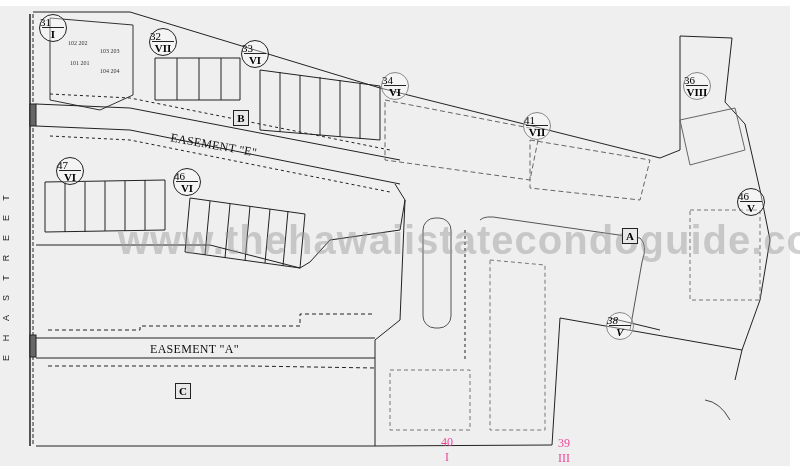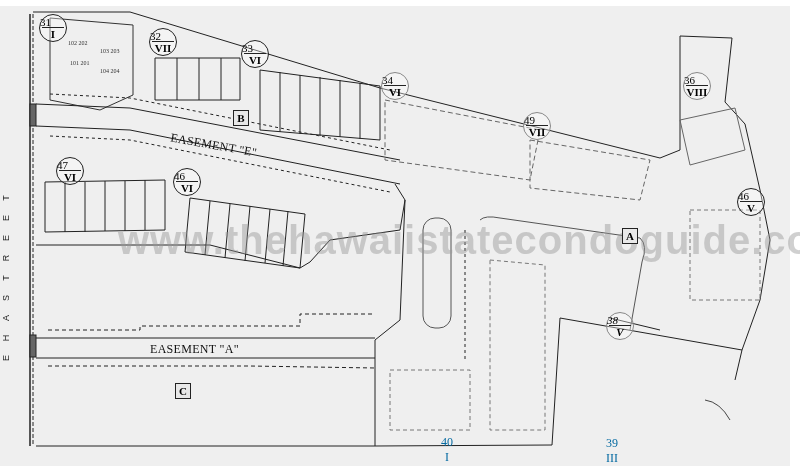--- a/index.html
+++ b/index.html
@@ -5,21 +5,21 @@
   html,body{margin:0;padding:0;background:#ffffff;}
   body{width:800px;height:470px;overflow:hidden;position:relative;font-family:"Liberation Serif","DejaVu Serif",serif;}
   #map{position:absolute;left:0;top:0;width:800px;height:470px;background:#ffffff;}
   .paper{position:absolute;left:0;top:6px;width:790px;height:460px;background:#efefef;}
   svg{position:absolute;left:0;top:0;}
   .circ{position:absolute;width:26px;height:26px;border:1.5px solid #222;border-radius:50%;background:rgba(255,255,255,0.35);}
   .circ .n{position:absolute;left:0;right:0;top:1px;text-align:left;font-size:11px;}
   .circ .r{position:absolute;left:0;right:0;top:13px;text-align:center;font-size:11px;font-weight:bold;}
   .circ .bar{position:absolute;left:2px;right:2px;top:12px;height:0;border-top:1px solid #222;}
   .circ.faint{border-color:#888;}
-  .plain{position:absolute;text-align:center;color:#0369a1;}
+  .plain{position:absolute;text-align:center;color:#ec4899;}
   .plain .n{font-size:12px;display:block;}
   .plain .r{font-size:12px;display:block;}
   .box{position:absolute;width:14px;height:14px;border:1.5px solid #222;background:#e8e8e8;font-size:11px;font-weight:bold;text-align:center;line-height:14px;}
   .ease{position:absolute;font-size:12px;letter-spacing:0.3px;color:#111;}
   .street{position:absolute;left:4px;top:188px;width:14px;font-family:"Liberation Sans",sans-serif;font-size:9px;color:#222;text-align:center;}
   .street span{display:block;height:20px;transform:rotate(-90deg);}
   .wm{position:absolute;left:118px;top:218px;font-family:"Liberation Sans",sans-serif;font-weight:bold;font-size:40px;color:rgba(150,150,150,0.45);letter-spacing:1px;white-space:nowrap;}
   .units{position:absolute;font-size:6px;color:#333;}
 </style>
 </head>
@@ -136,40 +136,40 @@
     <span class="n">33</span>
     <span class="bar"></span>
     <span class="r">VI</span>
   </div>
   <div class="circ faint" style="left:381px;top:72px;">
     <span class="n">34</span>
     <span class="bar"></span>
     <span class="r">VI</span>
   </div>
   <div class="circ faint" style="left:523px;top:112px;">
-    <span class="n">49</span>
+    <span class="n">41</span>
     <span class="bar"></span>
     <span class="r">VII</span>
   </div>
   <div class="circ faint" style="left:683px;top:72px;">
     <span class="n">36</span>
     <span class="bar"></span>
     <span class="r">VIII</span>
   </div>
   <div class="circ" style="left:737px;top:188px;">
     <span class="n">46</span>
     <span class="bar"></span>
     <span class="r">V</span>
   </div>
   <div class="circ faint" style="left:606px;top:312px;font-style:italic;">
     <span class="n">38</span>
     <span class="bar"></span>
     <span class="r">V</span>
   </div>
-  <div class="plain" style="left:553px;top:436px;width:22px;margin-left:48px;">
+  <div class="plain" style="left:553px;top:436px;width:22px;">
     <span class="n">39</span>
     <span class="r">III</span>
   </div>
   <div class="plain" style="left:436px;top:435px;width:22px;">
     <span class="n">40</span>
     <span class="r">I</span>
   </div>
   <div class="circ" style="left:173px;top:168px;">
     <span class="n">46</span>
     <span class="bar"></span>

